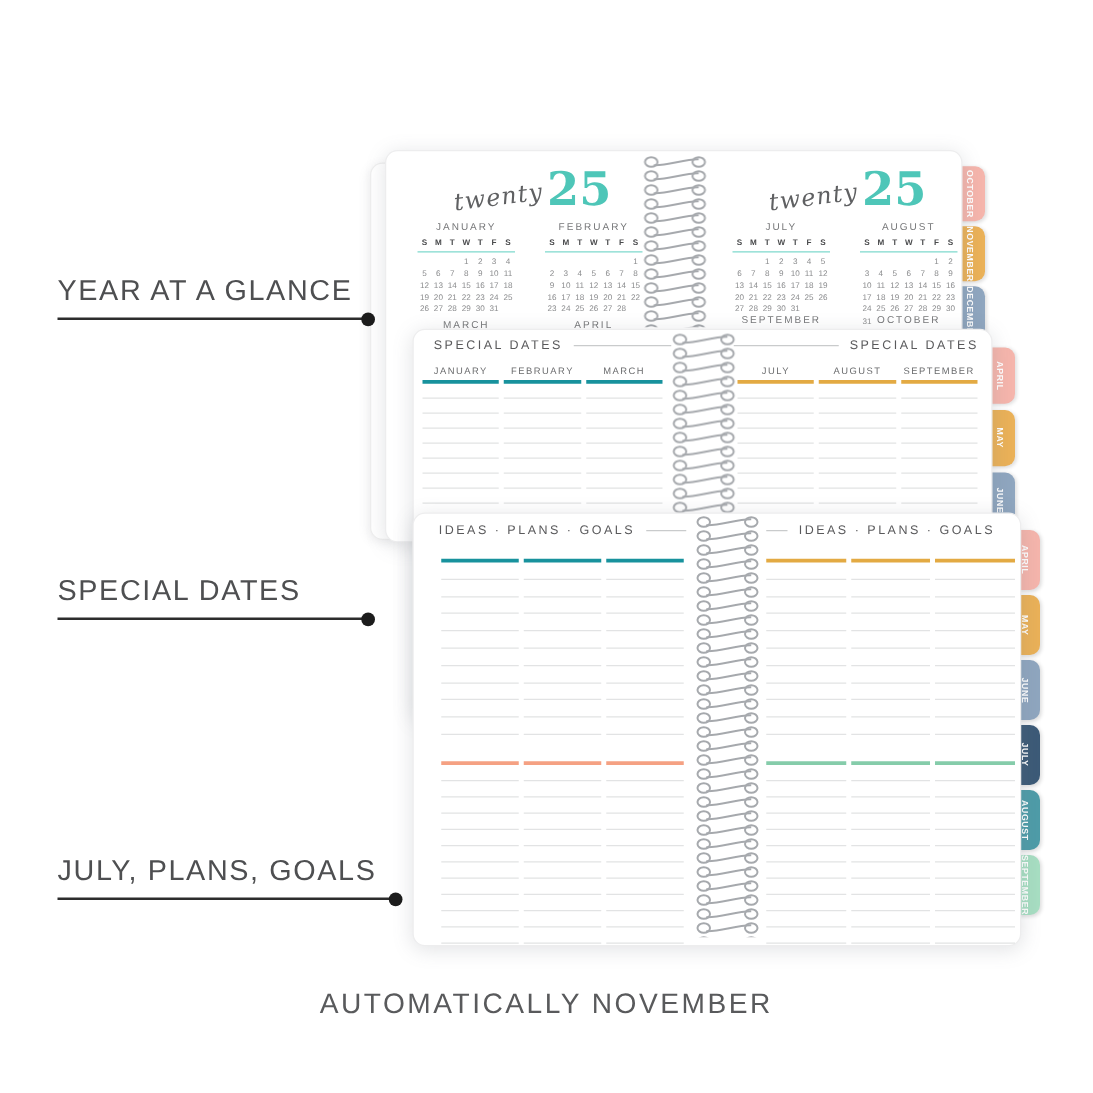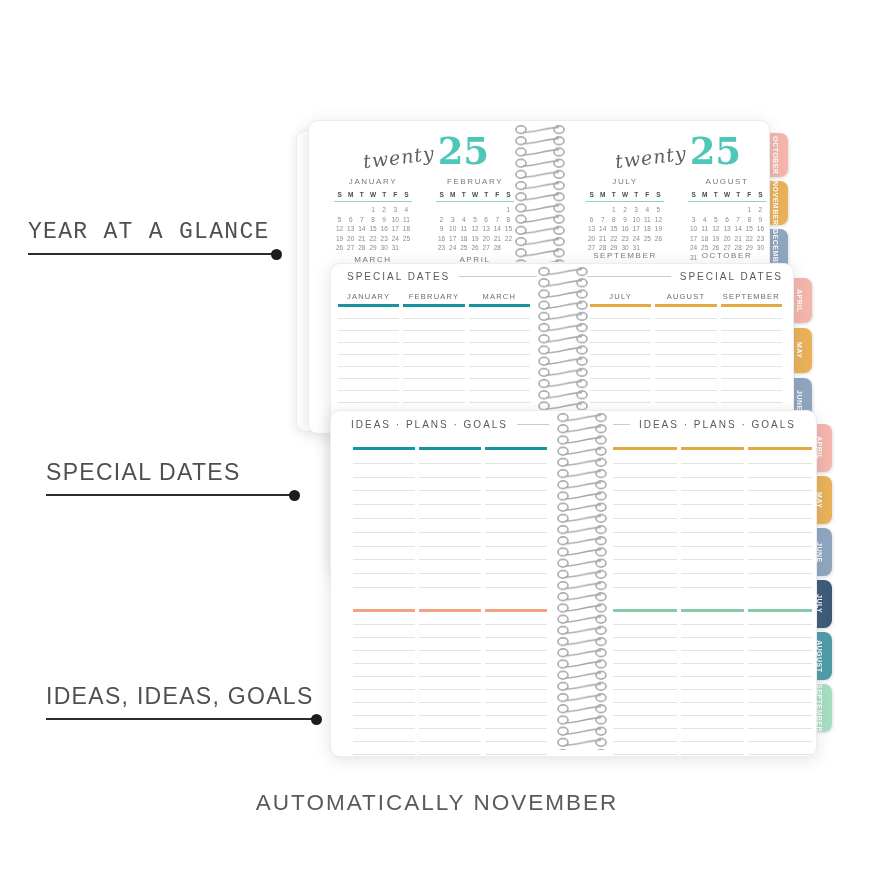--- a/index.html
+++ b/index.html
@@ -4,21 +4,21 @@
 <style>
   html,body{margin:0;padding:0;background:#fff;}
   .stage{position:relative;width:874px;height:874px;background:#fff;overflow:hidden;
          font-family:"Liberation Sans",sans-serif;}
 
   
   .callout{position:absolute;z-index:11;}
   .callout-label{font-size:23px;letter-spacing:1.3px;color:#4e4f51;white-space:nowrap;}
   .callout-line{margin-top:8px;border-top:2px solid #2c2c2c;position:relative;height:0;}
   .callout-dot{position:absolute;right:-3px;top:-6.5px;width:11px;height:11px;border-radius:50%;background:#1c1c1c;}
-  #callout-0{left:28px;top:219px;width:251px;font-family:Liberation Mono, monospace;}
+  #callout-0{left:46px;top:219px;width:251px;}
   #callout-1{left:46px;top:459px;width:251px;}
   #callout-2{left:46px;top:683px;width:273px;}
 
   
   .footer{position:absolute;left:0;right:0;top:790px;text-align:center;z-index:11;
           font-size:22.5px;letter-spacing:2px;color:#595a5c;}
 
   
   .panel{position:absolute;background:#fff;border:1px solid #ededee;border-radius:10px;
          box-shadow:0 3px 16px rgba(110,115,125,.20);}
@@ -99,21 +99,21 @@
       <span class="callout-dot"></span>
     </div>
   </div>
   <div class="callout" id="callout-1">
     <div class="callout-label">SPECIAL DATES</div>
     <div class="callout-line">
       <span class="callout-dot"></span>
     </div>
   </div>
   <div class="callout" id="callout-2">
-    <div class="callout-label">IDEAS, IDEAS, GOALS</div>
+    <div class="callout-label">JULY, PLANS, GOALS</div>
     <div class="callout-line">
       <span class="callout-dot"></span>
     </div>
   </div>
 
   <div id="underpage"></div>
 
   <div class="tabs" id="tabs-yag">
       <div class="tab" style="background: rgb(245, 181, 172);">OCTOBER</div>
       <div class="tab" style="background: rgb(234, 177, 88);">NOVEMBER</div>

